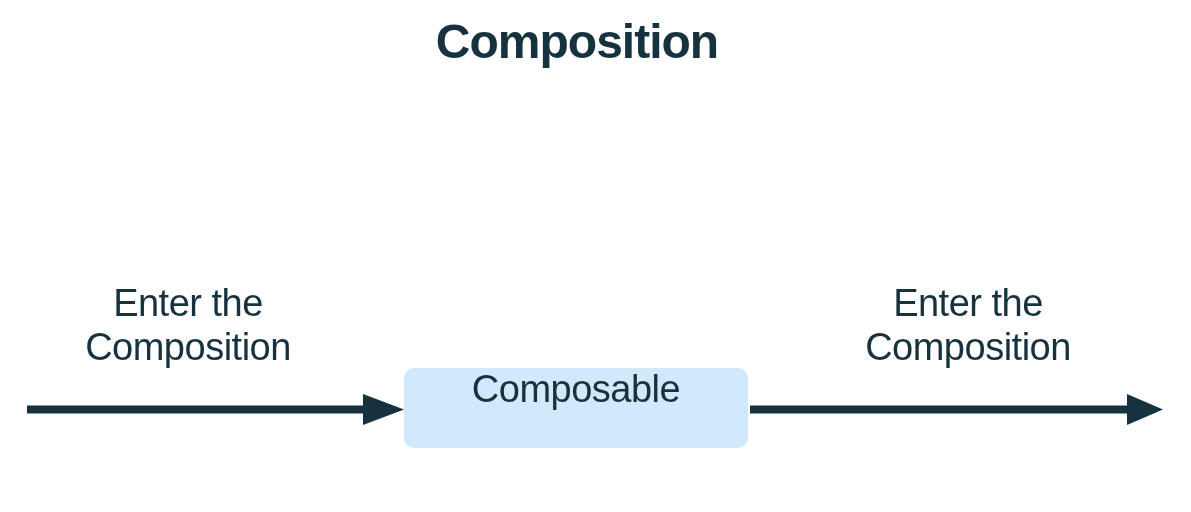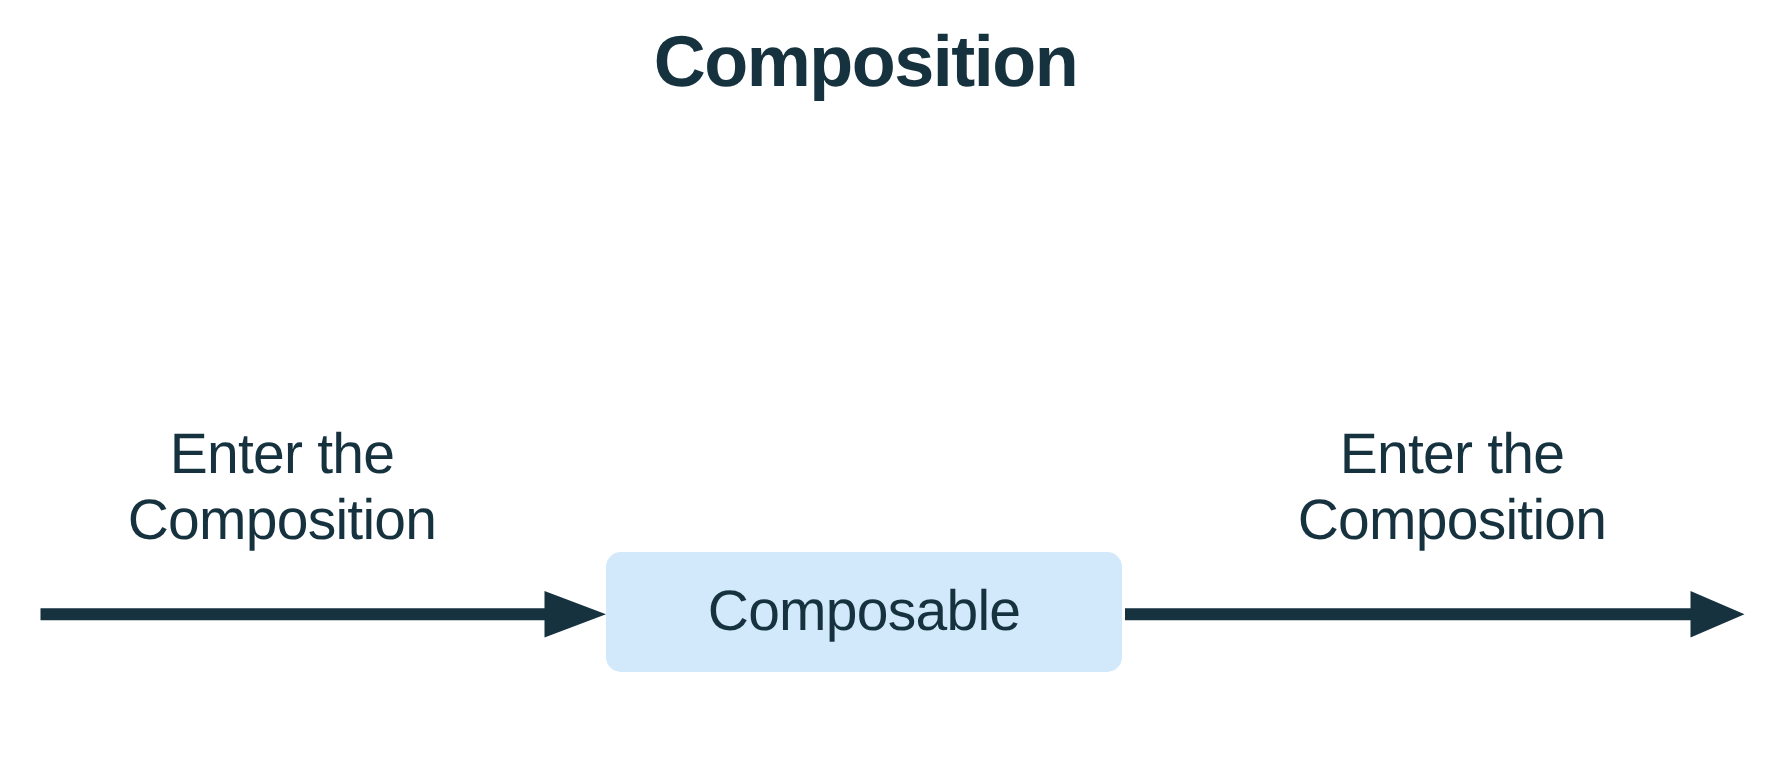--- a/index.html
+++ b/index.html
@@ -34,21 +34,21 @@
     position:absolute;left:76px;top:40px;width:300px;
     text-align:center;
     font-size:38px;letter-spacing:-0.5px;line-height:1.13;
     color:var(--white);
     white-space:pre-line;
   }
   .composable-node{
     position:absolute;left:404px;top:368px;width:344px;height:80px;
     background:var(--box-light-blue);
     border-radius:10px;
-    display:flex;align-items:center;justify-content:center;
+    display:flex;justify-content:center;
   }
   .composable-label{
     font-size:38px;letter-spacing:-0.5px;
     color:var(--navy);
   }
   .side-label{
     position:absolute;top:282px;width:230px;
     text-align:center;
     font-size:38px;letter-spacing:-0.5px;line-height:1.15;
     color:var(--navy);

